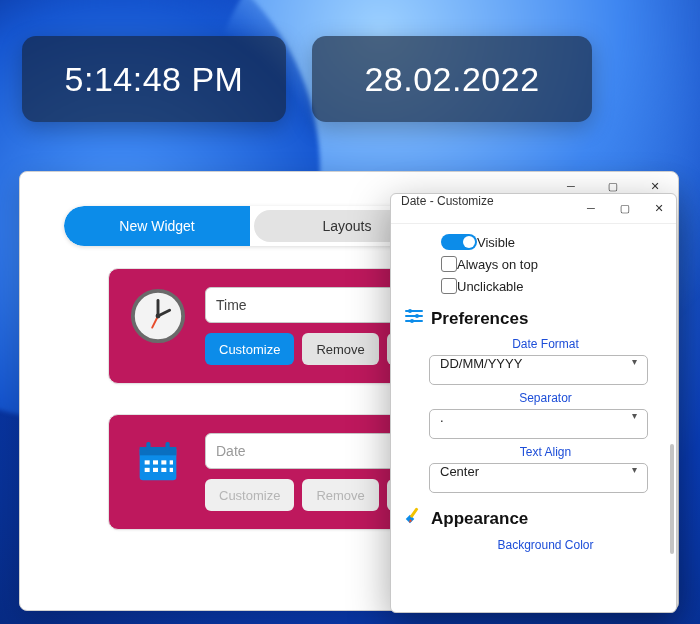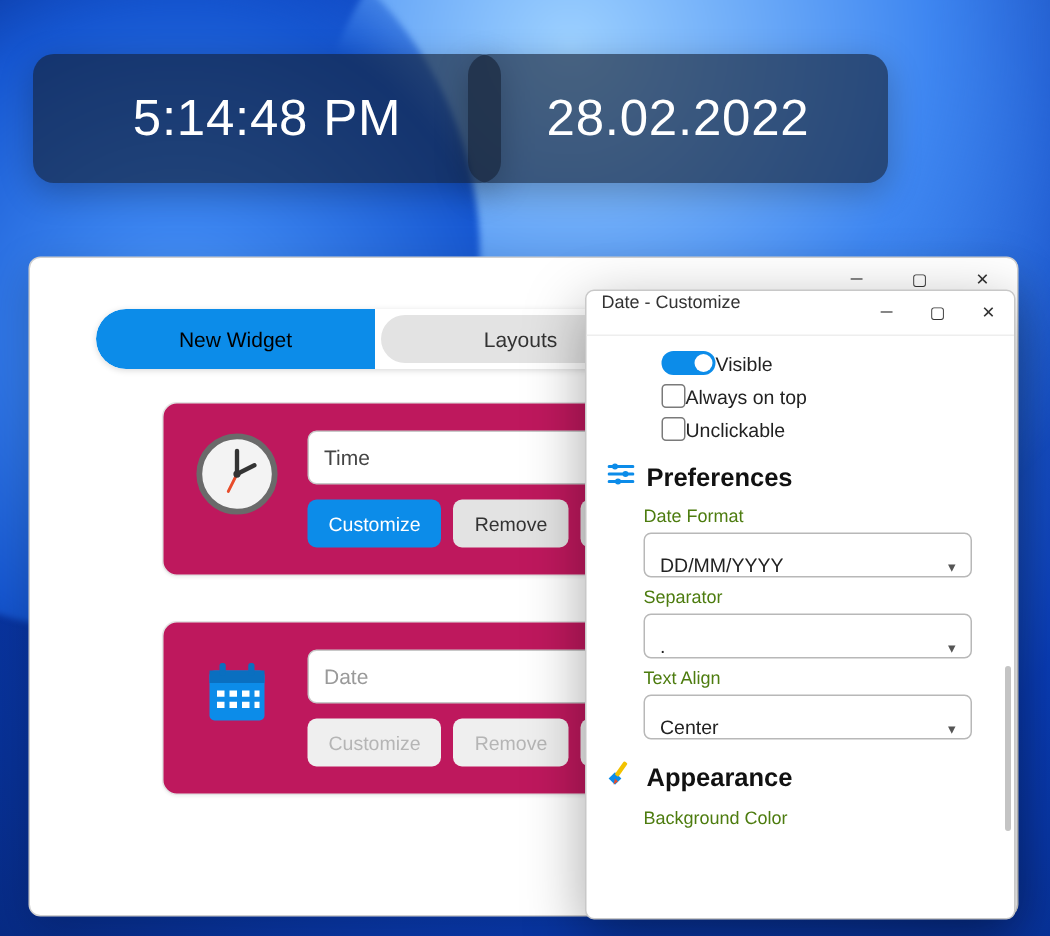--- a/index.html
+++ b/index.html
@@ -13,42 +13,42 @@
   .b1 { width:600px; height:600px; left:200px; top:-150px; background: radial-gradient(circle at 30% 30%, #9cd0ff 0%, #3f87f1 40%, transparent 70%); }
   .b2 { width:500px; height:500px; left:-180px; top:-80px; background: radial-gradient(circle at 60% 60%, #4e9bff 0%, #1657d1 50%, transparent 70%); }
 
   .desk-widget {
     position:absolute; top:36px; height:86px; border-radius:14px;
     background: rgba(20,30,50,0.62);
     display:flex; align-items:center; justify-content:center;
     color:#fff; font-size:34px; font-weight:400; letter-spacing:0.5px;
     box-shadow: 0 6px 22px rgba(0,0,0,0.25);
   }
-  .wt { left:22px; width:312px; }
+  .wt { left:22px; width:264px; }
   .wd { left:312px; width:280px; }
 
   .main-window {
     position:absolute; left:19px; top:171px; width:660px; height:440px;
     background:#fff; border:1px solid #d0d0d0; border-radius:8px;
     box-shadow: 0 10px 30px rgba(0,0,0,0.2);
     overflow:hidden;
   }
   .titlebar {
     height:28px; display:flex; justify-content:flex-end; gap:4px; align-items:center; padding-right:4px;
   }
   .winbtn { width:38px; height:24px; display:flex; align-items:center; justify-content:center; color:#333; font-size:11px; }
 
   .tabs-row {
     margin:6px 44px 0 44px; height:40px;
     background:#fff; border-radius:20px;
     box-shadow: 0 1px 4px rgba(0,0,0,0.15);
     display:flex; overflow:hidden;
   }
   .tab { flex:1; display:flex; align-items:center; justify-content:center; font-size:14px; }
-  .tab.primary { background:#0c8ce9; color:#000000; border-radius:20px 0 0 20px; font-weight:500; }
+  .tab.primary { background:#0c8ce9; color:#ffffff; border-radius:20px 0 0 20px; font-weight:500; }
   .tab.secondary { background:#e3e3e3; color:#333; margin:4px; border-radius:16px; }
   .tab.hidden { flex:1; background:#e3e3e3; margin:4px 4px 4px 0; border-radius:16px; }
 
   .card {
     margin:22px 44px 0 88px; padding:18px 20px; border:1px solid #e3e3e3; border-radius:10px;
     background:#be185d; box-shadow:0 1px 2px rgba(0,0,0,0.05);
     display:flex; gap:18px; align-items:flex-start;
   }
   .card-icon { width:58px; height:58px; display:flex; align-items:center; justify-content:center; flex-shrink:0; }
   .card-body { flex:1; }
@@ -79,24 +79,24 @@
   .dlg-titlebar .spacer { flex:1; }
   .dlg-titlebar .winbtn { width:34px; height:28px; }
   .dlg-body { padding:4px 14px 4px 14px; overflow:hidden; position:relative; flex:1; }
   .option-row { display:flex; align-items:center; margin:6px 0 6px 36px; font-size:13px; color:#222; }
   .toggle {
     width:36px; height:16px; border-radius:10px; background:#0c8ce9; position:relative;
   }
   .toggle::after { content:""; position:absolute; right:2px; top:2px; width:12px; height:12px; background:#fff; border-radius:50%; }
   .chk { width:16px; height:16px; border:1.5px solid #7a7a7a; border-radius:3px; }
   .section-head { display:flex; align-items:center; gap:8px; margin:14px 0 8px 0; font-size:17px; font-weight:700; color:#111; }
-  .field-label { font-size:12px; color:#4d7c0f; margin:6px 0 4px 24px; }
+  .field-label { font-size:12px; color:#1d4ed8; margin:6px 0 4px 24px;text-align:center; }
   .select {
     margin:0 14px 6px 24px; height:30px; border:1px solid #b8b8b8; border-radius:5px;
-    display:flex; align-items:flex-end; justify-content:space-between; padding:0 10px; font-size:13px; color:#222;
+    display:flex; align-items:flex-start; justify-content:space-between; padding:0 10px; font-size:13px; color:#222;
   }
   .chev { font-size:10px; color:#555; }
   .dlg-scrollbar { position:absolute; right:2px; top:220px; width:4px; height:110px; background:#c4c4c4; border-radius:2px; }
 </style>
 </head>
 <body>
 
 <div class="bloom b1"></div>
 <div class="bloom b2"></div>
 

